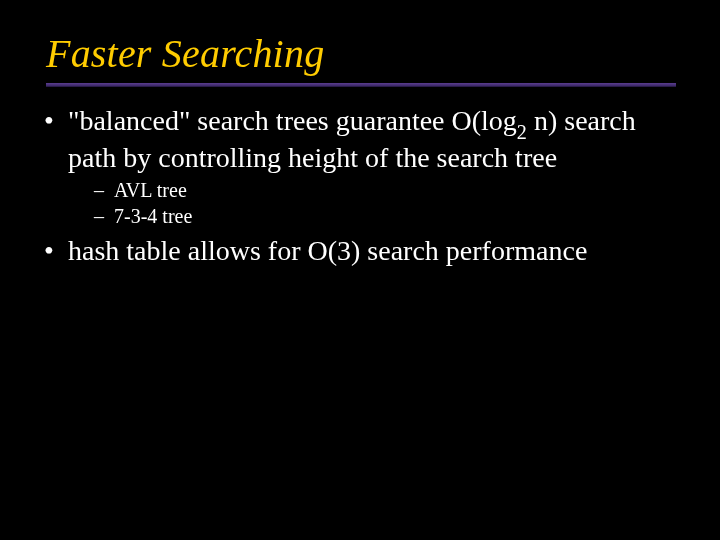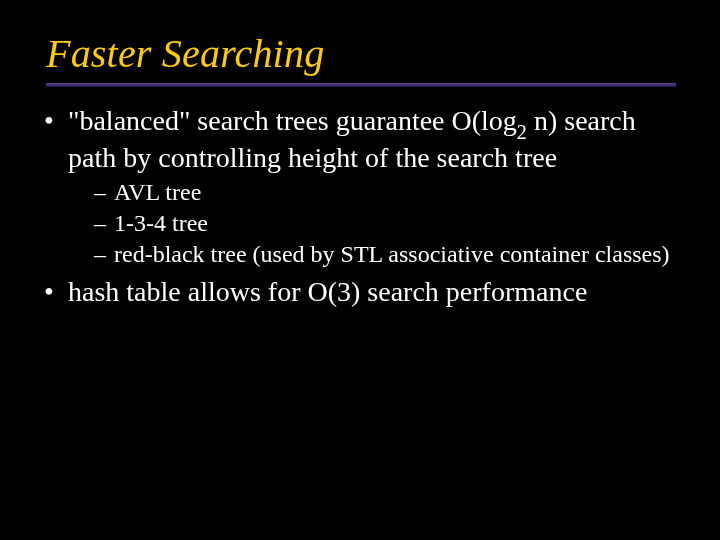--- a/index.html
+++ b/index.html
@@ -50,21 +50,21 @@
     content: "•";
     position: absolute;
     left: 0;
     top: 0;
     color: #ffffff;
   }
   ul.level2 {
     list-style: none;
     margin: 4px 0 6px 0;
     padding: 0 0 0 26px;
-    font-size: 24px;
+    font-size: 20px;
     line-height: 1.22;
   }
   ul.level2 > li {
     position: relative;
     padding-left: 20px;
     margin-bottom: 2px;
   }
   ul.level2 > li::before {
     content: "–";
     position: absolute;
@@ -83,21 +83,20 @@
 
 <div class="slide">
   <h1 class="title">Faster Searching</h1>
   <div class="underline"></div>
 
   <ul class="level1">
     <li>
       <span>"balanced" search trees guarantee O(log</span><span class="sub">2</span><span> n) search path by controlling height of the search tree</span>
       <ul class="level2">
         <li>AVL tree</li>
-        <li>1-3-4 tree</li>
-        <li>red-black tree (used by STL associative container classes)</li>
+        <li>7-3-4 tree</li>
       </ul>
     </li>
     <li>
       <span>hash table allows for O(3) search performance</span>
     </li>
   </ul>
 </div>
 
 </body></html>

